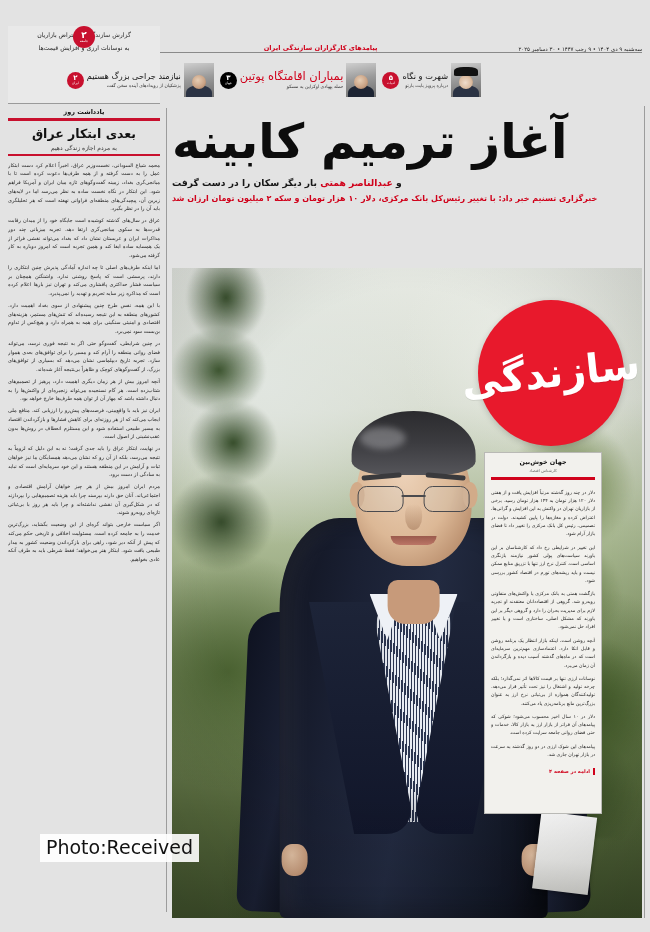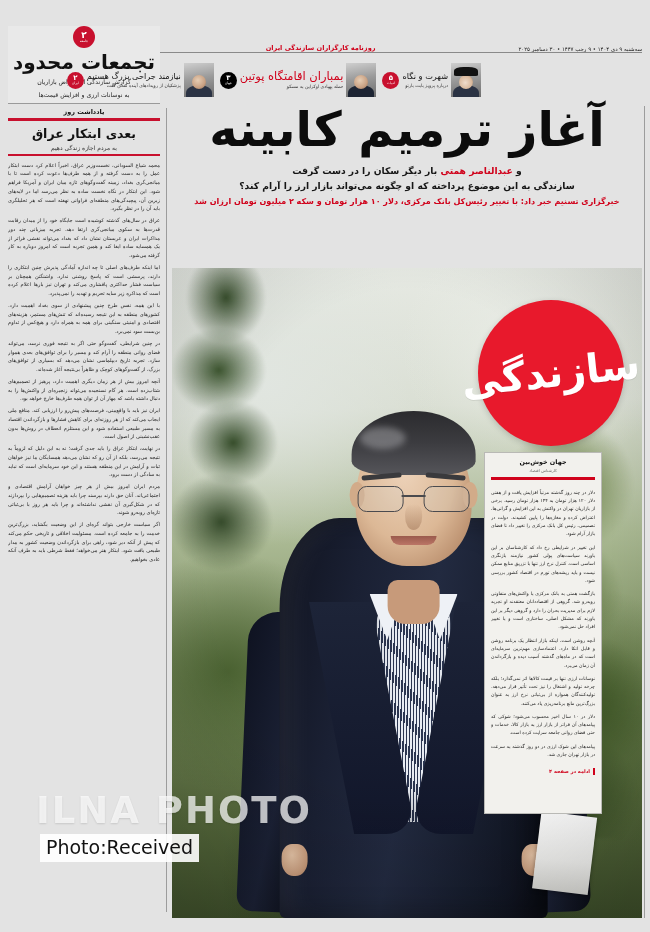--- a/index.html
+++ b/index.html
@@ -128,22 +128,22 @@
   .note-role{font-size:4.2px;color:#555;margin-top:2px;}
   .note-body{
     margin-top:5px;font-size:5.1px;line-height:1.72;color:#1d1d1d;
     text-align:justify;text-align-last:right;
     max-height:690px;overflow:hidden;
   }
   .note-body p{margin:0 0 3px 0;}
 
   
   .head-wrap{
-    position:absolute;left:172px;top:102px;width:470px;height:160px;
-    box-sizing:border-box;text-align:center;
+    position:absolute;left:172px;top:114px;width:470px;height:160px;
+    box-sizing:border-box;text-align:left;
   }
   .head-main{
     font-size:48px;font-weight:bold;color:#0c0c0c;line-height:1.08;
     letter-spacing:-1.5px;margin-top:2px;
   }
   .deck{margin-top:8px;}
   .deck-line{font-size:9.2px;color:#161616;line-height:1.62;font-weight:bold;}
   .deck-line .accent{color:#d0021b;}
   .deck-line.red{color:#d0021b;font-size:8px;margin-top:2px;}
 
@@ -340,31 +340,30 @@
   }
 </style>
 </head>
 <body>
 
 <div class="page">
   <div class="paper"></div>
 
   <div class="masthead">
     <div class="mh-left">سه‌شنبه ۹ دی ۱۴۰۴ • ۹ رجب ۱۴۴۷ • ۳۰ دسامبر ۲۰۲۵</div>
-    <div class="mh-mid">روزنامه کارگزاران سازندگی ایران</div>
+    <div class="mh-mid">پیامدهای کارگزاران سازندگی ایران</div>
     <div class="mh-right">سال ۸ • شماره ۲۱۵۱ • ۸ صفحه • ۱۰ هزار تومان</div>
   </div>
   <div class="masthead-rule"></div>
 
   <div class="tl-box">
     <div class="tl-badge">
       <span class="bnum">۲</span>
       <span class="blbl">جامعه</span>
     </div>
-    <div class="tl-title">تجمعات محدود</div>
     <div class="tl-sub">گزارش سازندگی از اعتراض بازاریان</div>
     <div class="tl-sub">به نوسانات ارزی و افزایش قیمت‌ها</div>
   </div>
 
   <div class="teaser-strip">
     <div style="width:160px;flex:0 0 auto;"></div>
 
     <div class="teaser">
       <div class="thumb hat">
           <span class="hatshape"></span>
@@ -424,21 +423,20 @@
       <p>در نهایت، ابتکار عراق را باید جدی گرفت؛ نه به این دلیل که لزوماً به نتیجه می‌رسد، بلکه از آن رو که نشان می‌دهد همسایگان ما نیز خواهان ثبات و آرامش در این منطقه هستند و این خود سرمایه‌ای است که نباید به سادگی از دست برود.</p>
       <p>مردم ایران امروز بیش از هر چیز خواهان آرامش اقتصادی و اجتماعی‌اند. آنان حق دارند بپرسند چرا باید هزینه تصمیم‌هایی را بپردازند که در شکل‌گیری آن نقشی نداشته‌اند و چرا باید هر روز با بی‌ثباتی تازه‌ای روبه‌رو شوند.</p>
       <p>اگر سیاست خارجی بتواند گره‌ای از این وضعیت بگشاید، بزرگ‌ترین خدمت را به جامعه کرده است. مسئولیت اخلاقی و تاریخی حکم می‌کند که پیش از آنکه دیر شود، راهی برای بازگرداندن وضعیت کشور به مدار طبیعی یافت شود. اینکار هنر می‌خواهد؛ فقط شرطی باید به طرف آنکه عادی بخواهیم.</p>
     </div>
   </div>
 
   <div class="head-wrap">
     <div class="head-main">آغاز ترمیم کابینه</div>
     <div class="deck">
       <div class="deck-line"><span>و </span><span class="accent">عبدالناصر همتی</span><span> بار دیگر سکان را در دست گرفت</span></div>
-      <div class="deck-line">سازندگی به این موضوع پرداخته که او چگونه می‌تواند بازار ارز را آرام کند؟</div>
       <div class="deck-line red">خبرگزاری تسنیم خبر داد: با تغییر رئیس‌کل بانک مرکزی، دلار ۱۰ هزار تومان و سکه ۲ میلیون تومان ارزان شد</div>
     </div>
   </div>
 
   <div class="hero">
     <div class="hero-bg"></div>
     <div class="hero-tree"></div>
     <div class="hero-bush-r"></div>
 
     <div class="fig">
@@ -490,15 +488,14 @@
       <p>نوسانات ارزی تنها بر قیمت کالاها اثر نمی‌گذارد؛ بلکه چرخه تولید و اشتغال را نیز تحت تأثیر قرار می‌دهد. تولیدکنندگان همواره از بی‌ثباتی نرخ ارز به عنوان بزرگ‌ترین مانع برنامه‌ریزی یاد می‌کنند.</p>
       <p>دلار در ۱۰ سال اخیر محسوب می‌شود؛ شوکی که پیامدهای آن فراتر از بازار ارز به بازار کالا، خدمات و حتی فضای روانی جامعه سرایت کرده است.</p>
       <p>پیامدهای این شوک ارزی در دو روز گذشته به سرعت در بازار تهران جاری شد.</p>
     </div>
     <div class="mkt-more">
       <span class="bar"></span>
       <span>ادامه در صفحه ۴</span>
     </div>
   </div>
 
-  <div class="wm-ilna">ILNA PHOTO</div>
   <div class="wm-received">Photo:Received</div>
 </div>
 
 </body></html>

